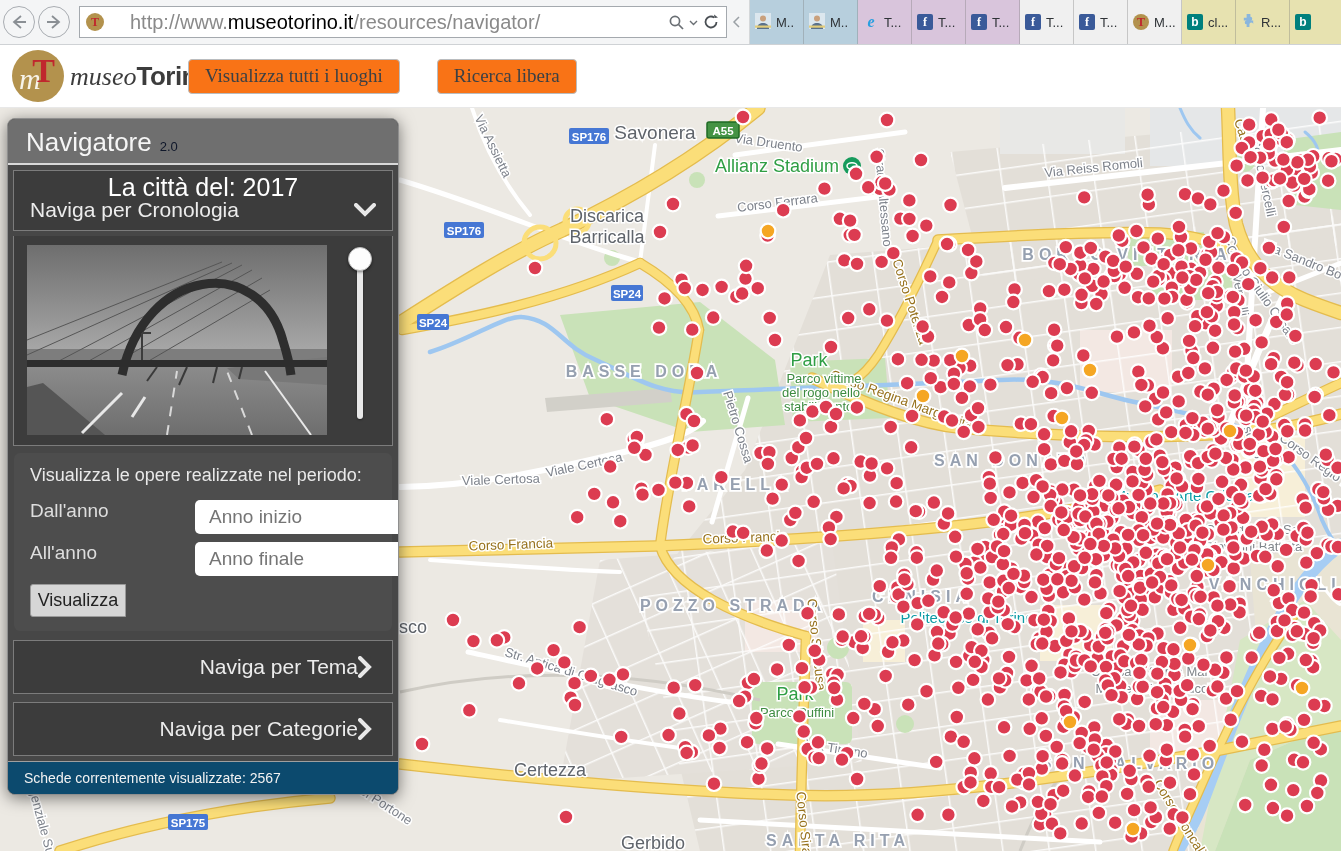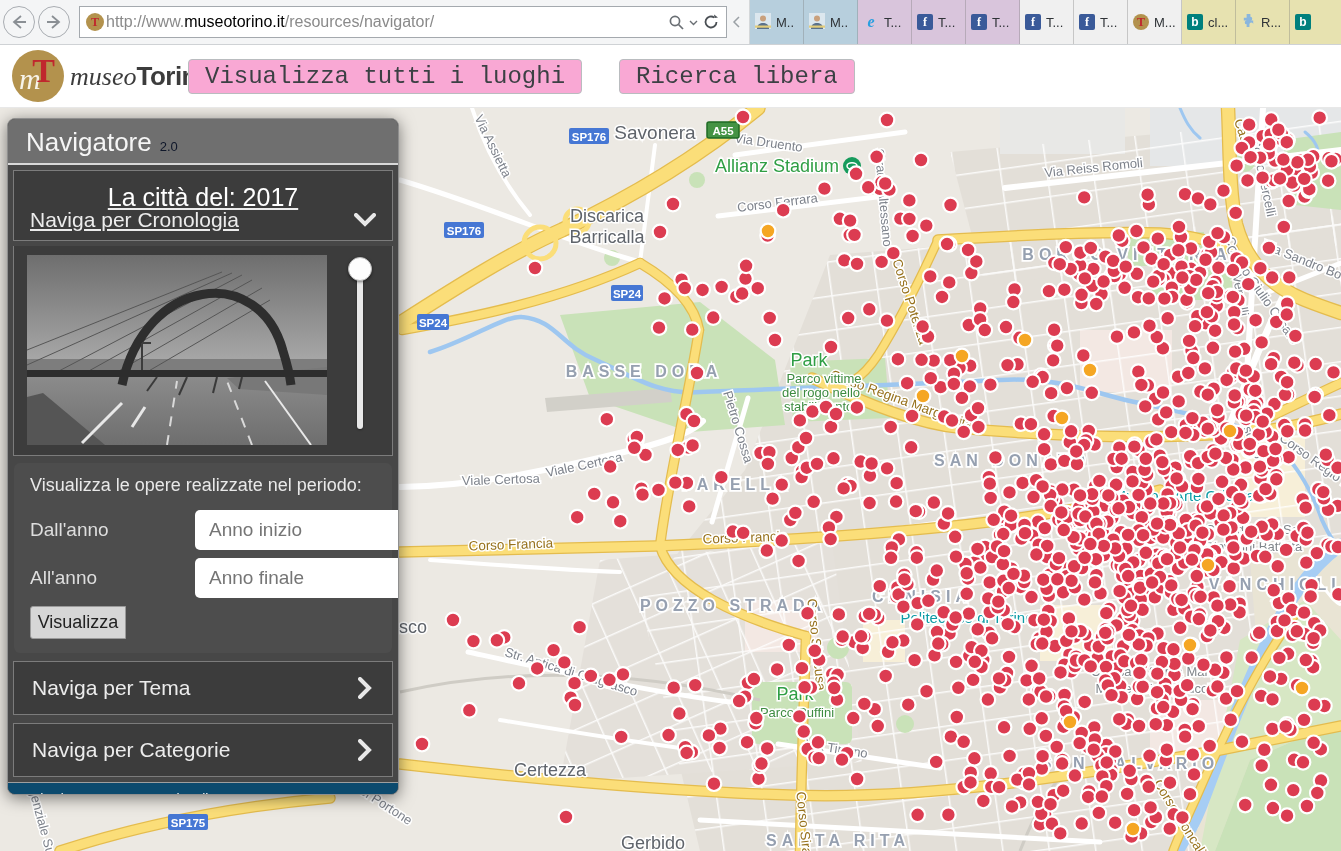--- a/index.html
+++ b/index.html
@@ -8,21 +8,21 @@
 
   
   .browser-bar { position:absolute; top:0; left:0; width:1341px; height:45px; background:#f4f5f6;
     border-bottom:1px solid #cfd2d5; display:flex; align-items:center; z-index:40; }
   .nav-btn { width:32px; height:32px; margin-left:3px; border-radius:50%; border:1px solid #a9adb2;
     display:flex; align-items:center; justify-content:center; background:transparent; color:#8a8f94; flex:0 0 auto; }
   .addr-bar { display:flex; align-items:center; width:648px; height:32px; background:#fff;
     border:1px solid #a4a9ae; margin-left:9px; padding:0 6px; flex:0 0 auto; }
   .favicon-circle { width:18px; height:18px; border-radius:50%; background:#b3924d; color:#c0272d;
     font-size:12px; font-weight:bold; display:flex; align-items:center; justify-content:center; font-family:"Liberation Serif",serif; }
-  .url-text { margin-left:2px; font-size:16px; color:#8a8a8a; white-space:nowrap; flex:1; overflow:hidden; }
+  .url-text { margin-left:26px; font-size:20px; color:#8a8a8a; white-space:nowrap; flex:1; overflow:hidden; }
   .url-text b { color:#000; font-weight:normal; }
   .addr-icons { display:flex; align-items:center; gap:4px; color:#5f6368; }
   .tab-strip { display:flex; align-items:stretch; height:100%; flex:1; margin-left:4px; border-left:1px solid #d4d7d9; overflow:hidden; }
   .tab-chevron { width:18px; display:flex; align-items:center; justify-content:center; color:#9aa0a5; font-size:11px; flex:0 0 auto; }
   .tab { width:54px; flex:0 0 auto; display:flex; align-items:center; gap:5px; padding:0 5px;
     border-right:1px solid rgba(120,120,120,.35); font-size:13px; color:#2f3337; overflow:hidden; }
   .tab.g-blue { background:#b7cfdd; } .tab.g-purple { background:#d9c5dc; }
   .tab.g-gray { background:#f0f0f0; } .tab.g-yellow { background:#e7e2b0; }
   .fav { width:16px; height:16px; flex:0 0 auto; display:flex; align-items:center; justify-content:center;
     font-size:12px; font-weight:bold; border-radius:2px; }
@@ -37,22 +37,22 @@
     display:flex; align-items:center; z-index:39; border-bottom:1px solid #e8e8e8; }
   .brand { display:flex; align-items:center; margin-left:12px; width:176px; flex:0 0 auto; }
   .brand-logo { width:52px; height:52px; border-radius:50%; background:#b3924d; position:relative; flex:0 0 auto; }
   .brand-logo .m { position:absolute; left:7px; bottom:6px; color:#f7f3e8; font-family:"Liberation Serif",serif;
     font-style:italic; font-size:30px; }
   .brand-logo .t { position:absolute; right:9px; top:2px; color:#c0272d; font-family:"Liberation Serif",serif;
     font-weight:bold; font-size:34px; }
   .brand-text { font-size:26px; color:#3c3c3c; margin-left:6px; white-space:nowrap; }
   .brand-text .museo { font-family:Liberation Serif, serif; font-style:italic;margin-top:24px; }
   .brand-text .torino { font-weight:bold; letter-spacing:-.5px; }
-  .hdr-btn { height:35px; border:1px solid #b9bcbf; border-radius:4px; background:#f9a8d4; color:#3c4044;
-    font-size:24px; padding:0 16px; font-family:Liberation Mono, monospace; }
+  .hdr-btn { height:35px; border:1px solid #b9bcbf; border-radius:4px; background:#f97316; color:#3c4044;
+    font-size:19px; padding:0 16px; font-family:Liberation Serif, serif; }
   .hdr-btn.b1 { margin-left:0px; } .hdr-btn.b2 { margin-left:37px; }
   .hdr-search { height:35px; width:434px; margin-left:16px; border:1px solid #c9ccce; border-radius:3px;
     font-size:19px; padding:0 14px; color:#333; font-family:"Liberation Sans",sans-serif; }
   .hdr-search::placeholder { color:#9aa0a6; }
 
   
   .map-wrap { position:absolute; top:108px; left:0; width:1341px; height:743px; z-index:1; }
   svg text { font-family:"Liberation Sans",sans-serif; }
   .lbl { paint-order:stroke; stroke:#ffffff; stroke-width:3px; fill:#7d828b; font-size:13px; text-anchor:middle; }
   .lbl.district { fill:#96a0b0; font-size:16px; letter-spacing:5px; font-weight:bold; stroke-width:3.5px; }
@@ -68,41 +68,41 @@
   
   .panel { position:absolute; left:7px; top:118px; width:392px; height:677px; background:#474747;
     border:1px solid #8f8f8f; border-radius:8px; box-shadow:0 3px 16px rgba(0,0,0,.5);
     z-index:30; display:flex; flex-direction:column; overflow:hidden; color:#ececec; }
   .panel-title { height:46px; flex:0 0 auto; background:#6f6f6f; border-bottom:2px solid #d8d8d8;
     display:flex; align-items:baseline; gap:8px; padding:8px 0 0 18px; }
   .panel-title .t { font-size:26px; color:#f5f5f5; }
   .panel-title .v { font-size:13px; color:#0f172a; }
   .panel-body { flex:1; padding:5px; display:flex; flex-direction:column; }
   .sec { background:#3c3c3c; border:1px solid #7c7c7c; }
-  .crono-head { padding:12px 16px 8px; flex:0 0 auto;text-decoration:underline; }
+  .crono-head { padding:2px 16px 8px; flex:0 0 auto; }
   .city-year { text-align:center; font-size:25px; color:#fff; }
   .crono-row { display:flex; justify-content:space-between; align-items:center; font-size:21px;
     color:#ececec; margin-top:-4px; }
   .crono-content { margin-top:5px; padding:9px 10px 10px 13px; display:flex; gap:16px; flex:0 0 auto; border-top:none; }
   .photo { width:300px; height:190px; flex:0 0 auto; background:#777; }
   .slider { position:relative; width:34px; flex:0 0 auto; }
   .slider-track { position:absolute; left:14px; top:12px; width:6px; height:162px; background:#e9e9e9;
     border-radius:3px; box-shadow:0 1px 2px rgba(0,0,0,.4); }
   .slider-thumb { position:absolute; left:5px; top:2px; width:24px; height:24px; border-radius:50%;
     background:#fdfdfd; border:1px solid #bbb; box-shadow:0 1px 3px rgba(0,0,0,.5); }
   .period-box { margin:7px 1px 0 1px; background:#4d4d4d; border-radius:6px; padding:12px 0 14px 16px; flex:0 0 auto; }
   .period-head { font-size:18px; color:#e9e9e9; margin-bottom:14px; }
-  .period-row { display:flex; align-items:center; margin-bottom:8px; }
+  .period-row { display:flex; margin-bottom:8px; }
   .period-row label { width:165px; font-size:19px; color:#dedede; flex:0 0 auto; }
-  .period-row input { flex:1; height:40px; border:none; border-radius:5px 0 0 5px; font-size:19px;
+  .period-row input { flex:1; height:34px; border:none; border-radius:5px 0 0 5px; font-size:19px;
     padding:0 14px; color:#222; font-family:"Liberation Sans",sans-serif; background:#fff; }
   .period-actions { display:flex; justify-content:flex-start; margin-top:6px; }
   .btn-visualizza { width:96px; height:33px; background:#d6d6d6; border:1px solid #9a9a9a; border-radius:3px 0 0 3px;
     font-size:18px; color:#222; font-family:"Liberation Sans",sans-serif; }
-  .nav-bar { height:54px; flex:0 0 auto; display:flex; align-items:center; justify-content:space-between;
+  .nav-bar { height:54px; flex:0 0 auto; display:flex; align-items:center; justify-content:flex-end;
     padding:0 20px 0 18px; font-size:21px; color:#ececec; margin-top:8px; }
   .spacer { flex:1; }
   .panel-footer { height:33px; flex:0 0 auto; background:#0c4a6e; border-top:1px solid #9f9f9f;
     display:flex; align-items:center; padding-left:16px; font-size:14px; color:#f2f2f2; }
   .chev { flex:0 0 auto; }
 </style>
 </head>
 <body>
 
 <div id="stage">

